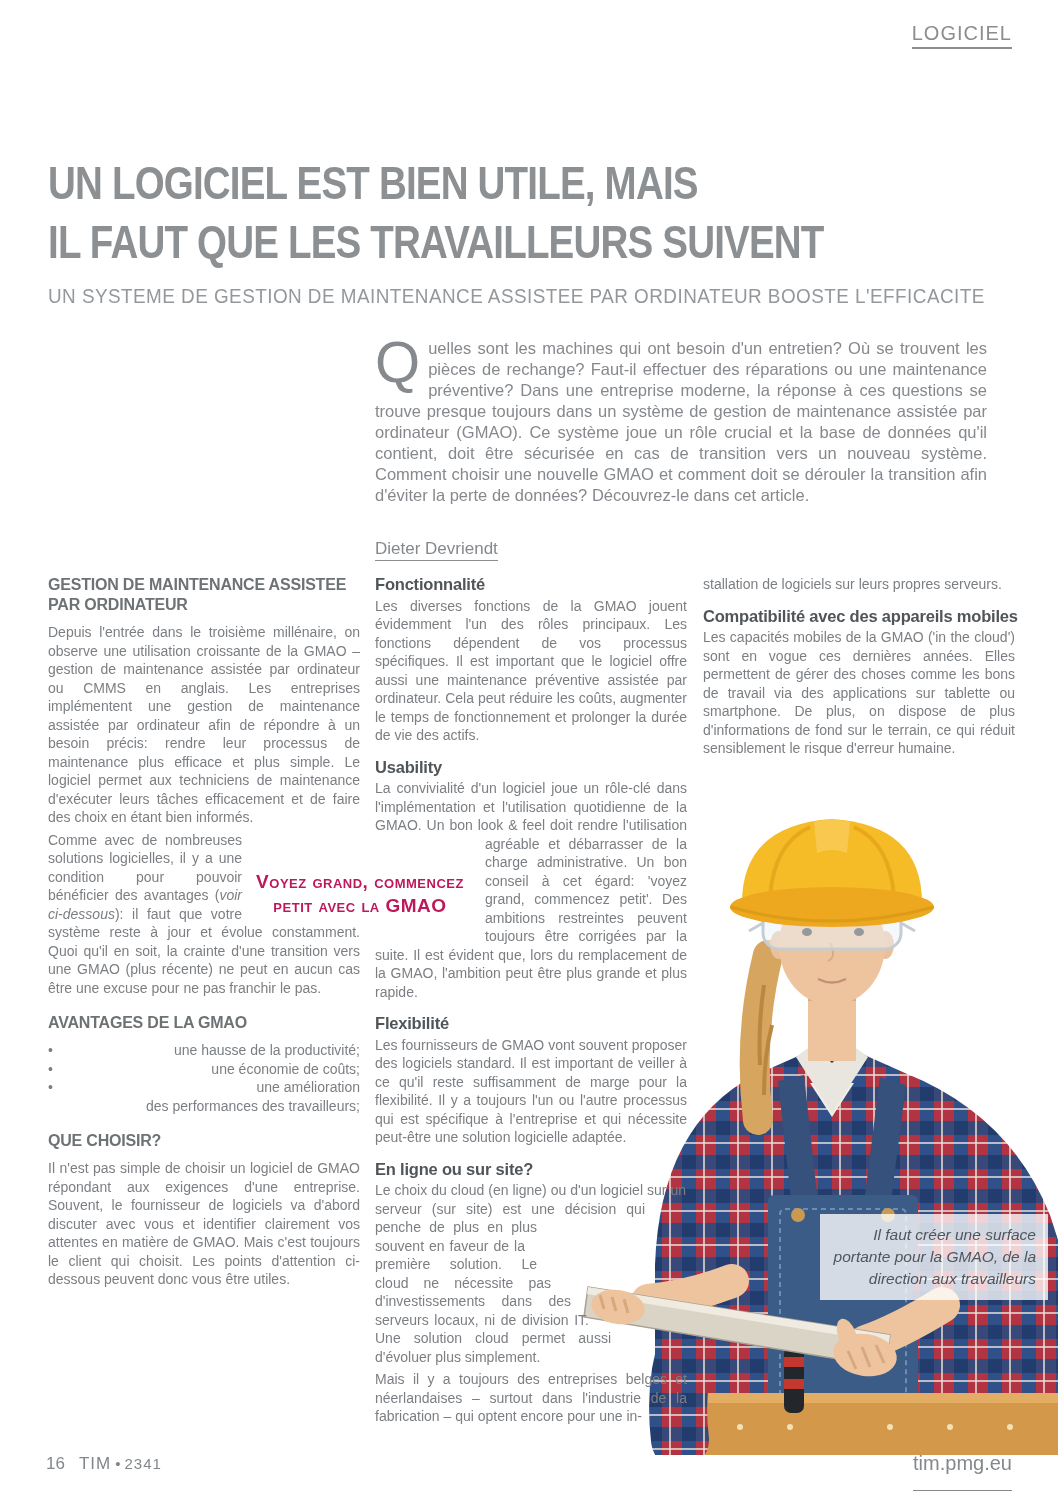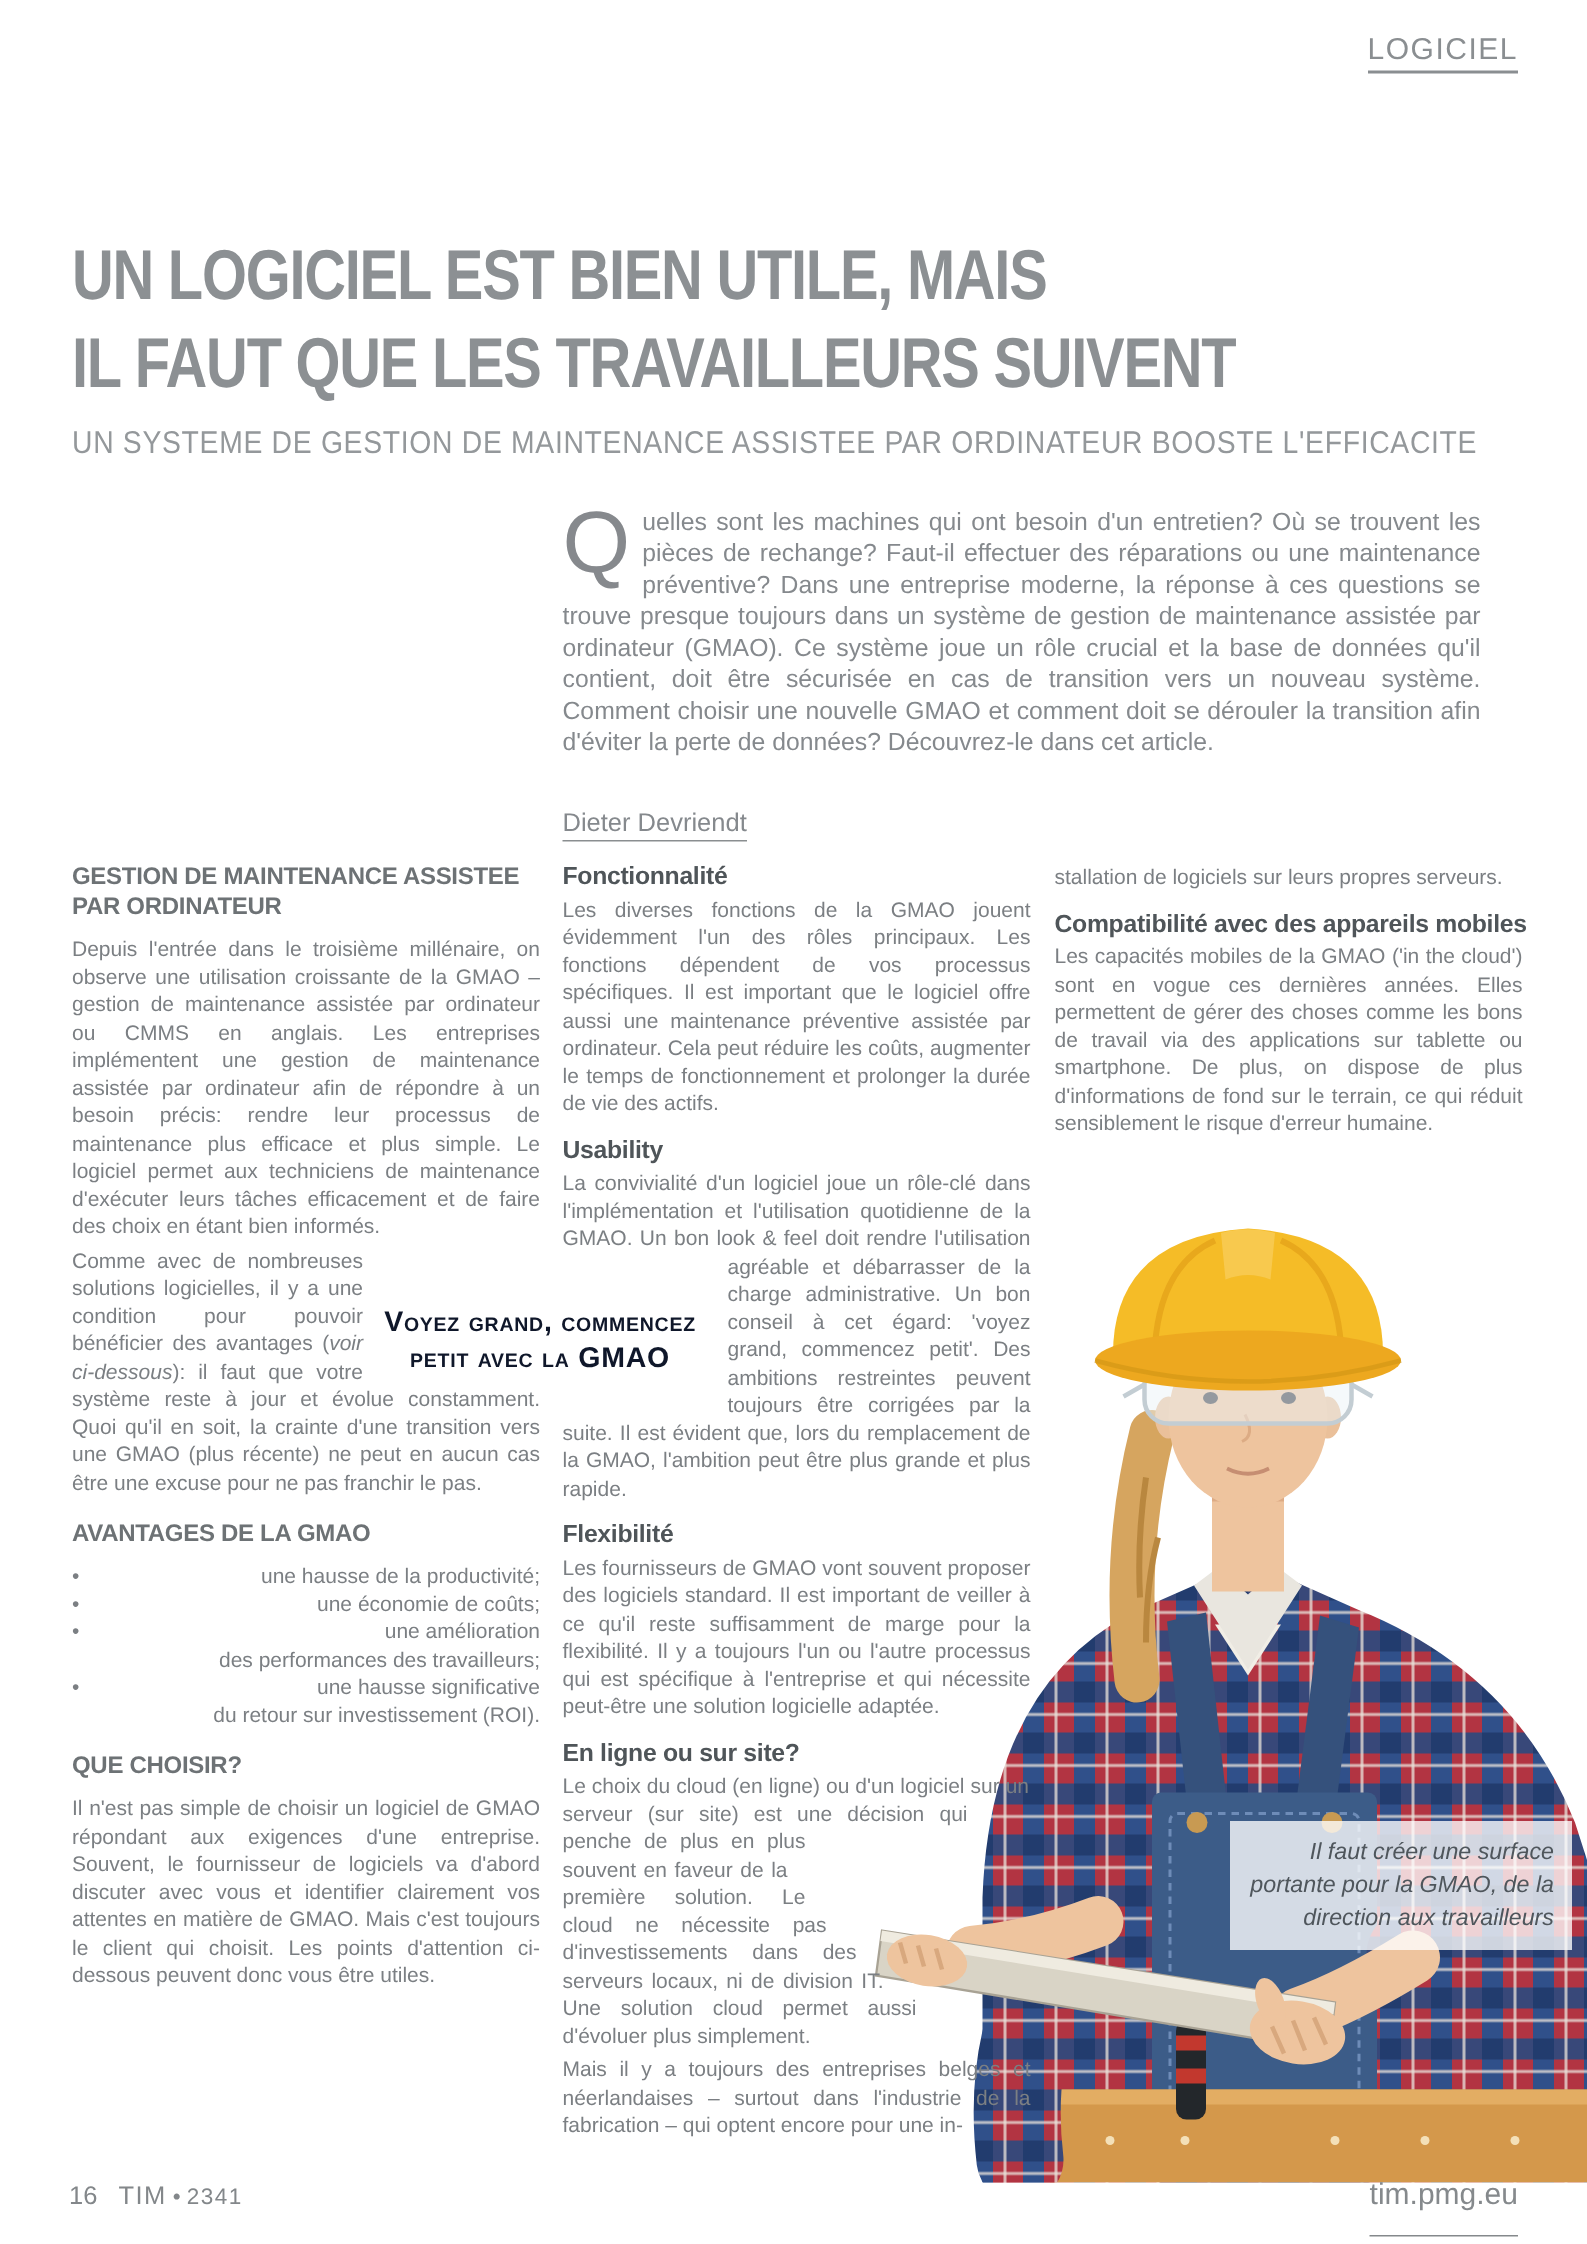--- a/index.html
+++ b/index.html
@@ -43,21 +43,21 @@
   .bullet-text{white-space:pre-line;}
 
   
   .sp-r{float:right;width:118px;height:92px;}
   .sp-l{float:left;width:110px;height:100px;}
   .st{float:right;clear:right;}
 
   
   .pullquote{position:absolute;left:246px;top:870px;width:228px;text-align:center;z-index:3;
              font-variant:small-caps;font-weight:700;font-size:19px;line-height:24px;
-             color:#0f172a;letter-spacing:.5px;}
+             color:#be185d;letter-spacing:.5px;}
 
   
   .photo{position:absolute;left:560px;top:795px;width:498px;height:660px;z-index:1;}
   .caption{position:absolute;left:820px;top:1214px;width:204px;z-index:4;
            background:rgba(255,255,255,.78);padding:10px 12px;
            font-style:italic;font-size:15.5px;line-height:22px;color:#4f565c;text-align:right;}
 
   
   .footer-left{position:absolute;left:46px;top:1454px;color:#83878a;z-index:5;}
   .footer-left .pn{font-size:17px;margin-right:14px;}
@@ -94,22 +94,20 @@
     <p>Depuis l'entrée dans le troisième millénaire, on observe une utilisation croissante de la GMAO – gestion de maintenance assistée par ordinateur ou CMMS en anglais. Les entreprises implémentent une gestion de maintenance assistée par ordinateur afin de répondre à un besoin précis: rendre leur processus de maintenance plus efficace et plus simple. Le logiciel permet aux techniciens de maintenance d'exécuter leurs tâches efficacement et de faire des choix en étant bien informés.</p>
     <p>
       <span class="sp-r"></span><span>Comme avec de nombreuses solutions logicielles, il y a une condition pour pouvoir bénéficier des avantages (</span><i>voir ci-dessous</i><span>): il faut que votre système reste à jour et évolue constamment. Quoi qu'il en soit, la crainte d'une transition vers une GMAO (plus récente) ne peut en aucun cas être une excuse pour ne pas franchir le pas.</span>
     </p>
     <div class="h-upper">AVANTAGES DE LA GMAO</div>
     <ul class="bullets">
       <li><span class="bullet-text">une hausse de la productivité;</span></li>
       <li><span class="bullet-text">une économie de coûts;</span></li>
       <li><span class="bullet-text">une amélioration
 des performances des travailleurs;</span></li>
-      <li><span class="bullet-text">une hausse significative
-du retour sur investissement (ROI).</span></li>
     </ul>
     <div class="h-upper">QUE CHOISIR?</div>
     <p>Il n'est pas simple de choisir un logiciel de GMAO répondant aux exigences d'une entreprise. Souvent, le fournisseur de logiciels va d'abord discuter avec vous et identifier clairement vos attentes en matière de GMAO. Mais c'est toujours le client qui choisit. Les points d'attention ci-dessous peuvent donc vous être utiles.</p>
   </div>
 
   <div class="col col2">
     <div class="h-lower mt0">Fonctionnalité</div>
     <p>Les diverses fonctions de la GMAO jouent évidemment l'un des rôles principaux. Les fonctions dépendent de vos processus spécifiques. Il est important que le logiciel offre aussi une maintenance préventive assistée par ordinateur. Cela peut réduire les coûts, augmenter le temps de fonctionnement et prolonger la durée de vie des actifs.</p>
     <div class="h-lower">Usability</div>
     <p>

